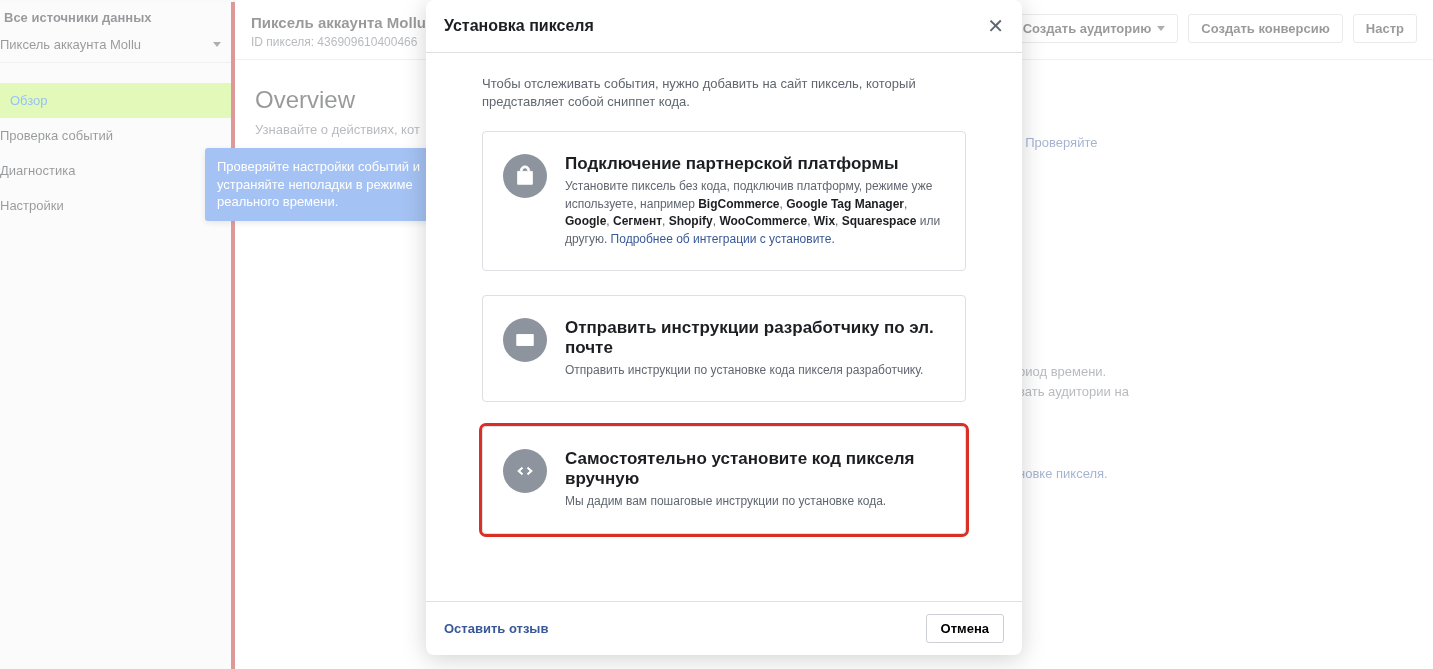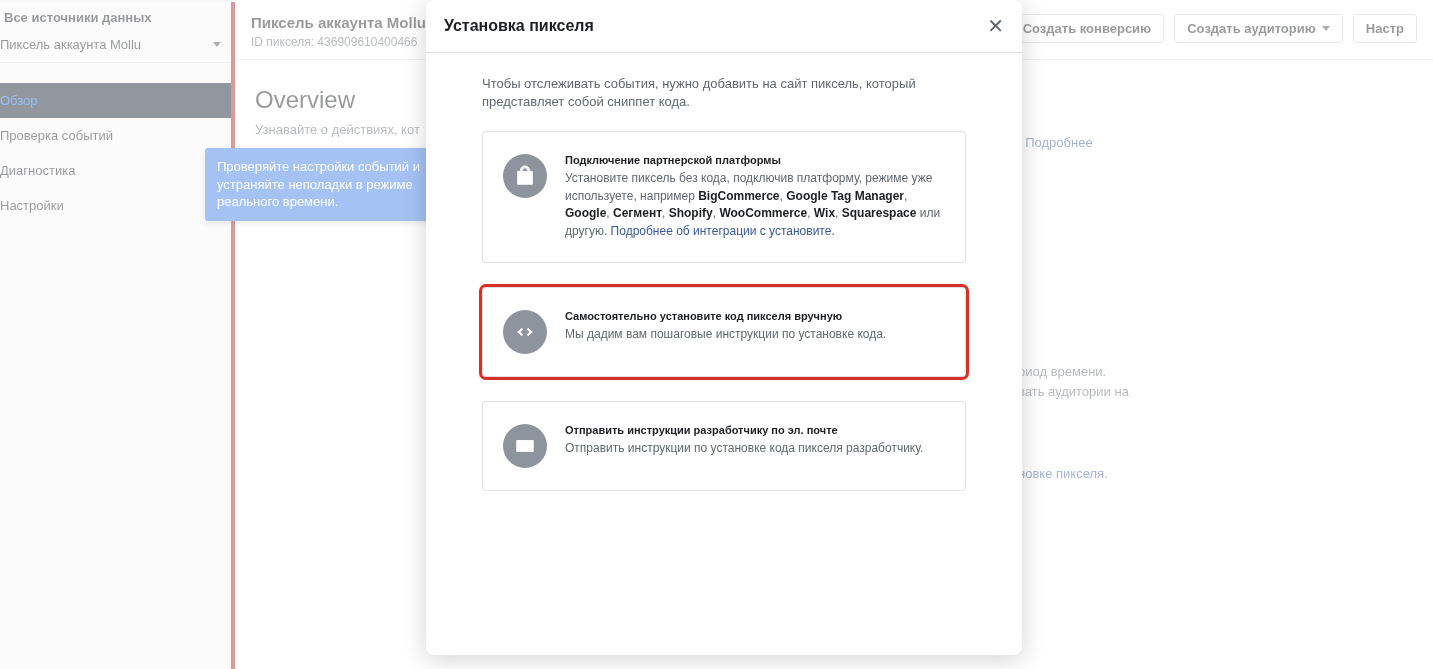--- a/index.html
+++ b/index.html
@@ -7,21 +7,21 @@
   body { position: relative; font-size: 13px; }
 
   
   .sidebar { position: absolute; left: 0; top: 2px; bottom: 0; width: 235px; background: #f6f7f9; border-right: 4px solid #b91c1c; }
   .sidebar-title { padding: 8px 10px 6px 4px; font-size: 13px; color: #1c1e21; font-weight: bold; }
   .selector { display: flex; align-items: center; justify-content: space-between; padding: 6px 10px 10px 0; border-bottom: 1px solid #dddfe2; cursor: pointer; }
   .selector-label { font-size: 13px; color: #1c1e21; }
   .caret { width: 0; height: 0; border-left: 4px solid transparent; border-right: 4px solid transparent; border-top: 5px solid #4b4f56; }
   .nav { padding-top: 20px; }
   .nav-item { padding: 10px 0 10px 0px; font-size: 13px; color: #1c1e21; cursor: pointer; }
-  .nav-item.active { background: #0f172a; color: #1877f2; font-weight: 500; }
+  .nav-item.active { background: #bef264; color: #1877f2; font-weight: 500; padding-left: 10px; }
   .analytics-link { display: flex; align-items: center; gap: 8px; padding: 14px 0 10px 0px; color: #385898; font-size: 13px; border-top: 1px solid #dddfe2; margin-top: 10px; cursor: pointer; }
   .ext-icon { width: 12px; height: 12px; }
 
   
   .page { position: absolute; left: 235px; right: 0; top: 0; bottom: 0; background: #fff; }
   .page-header { padding: 14px 16px 10px 16px; border-bottom: 1px solid #dddfe2; display: flex; align-items: flex-start; justify-content: space-between; }
   .page-title { font-size: 15px; color: #1c1e21; font-weight: bold; display: flex; align-items: center; gap: 6px; }
   .page-sub { font-size: 12px; color: #606770; margin-top: 4px; }
   .header-actions { display: flex; gap: 10px; }
   .btn { background: #fff; border: 1px solid #ccd0d5; border-radius: 3px; padding: 6px 12px; font-size: 13px; color: #1c1e21; font-weight: bold; cursor: pointer; display: inline-flex; align-items: center; gap: 6px; }
@@ -40,21 +40,21 @@
   .modal { position: absolute; z-index: 20; left: 426px; top: 0; width: 596px; background: #fff; border-radius: 8px; box-shadow: 0 4px 24px rgba(0,0,0,.18); display: flex; flex-direction: column; height: 655px; }
   .modal-header { display: flex; align-items: center; justify-content: space-between; padding: 14px 18px; border-bottom: 1px solid #dddfe2; }
   .modal-title { font-size: 16px; font-weight: bold; color: #1c1e21; }
   .close-x { font-size: 20px; color: #606770; cursor: pointer; }
   .modal-body { padding: 22px 56px 10px 56px; flex: 1; overflow: hidden; }
   .intro { font-size: 13px; color: #606770; text-align: left; line-height: 1.4; margin-bottom: 20px; }
   .option { border: 1px solid #dddfe2; border-radius: 4px; padding: 22px 20px 22px 20px; display: flex; gap: 18px; align-items: flex-start; margin-bottom: 24px; cursor: pointer; background:#fff; box-shadow: 0 0 0 rgba(0,0,0,0); }
   .option.highlight { outline: 3px solid #d93025; outline-offset: 0; }
   .opt-icon { width: 44px; height: 44px; border-radius: 50%; background: #8d949e; display: flex; align-items: center; justify-content: center; flex-shrink: 0; color: #fff; }
   .opt-icon svg { width: 22px; height: 22px; fill: #fff; stroke: #fff; }
-  .opt-title { font-size: 11px; font-weight: bold; color: #1c1e21; margin-bottom: 4px; }
+  .opt-title { font-size: 17px; font-weight: bold; color: #1c1e21; margin-bottom: 4px; }
   .opt-desc { font-size: 12px; color: #606770; line-height: 1.45; }
   .opt-desc .bold { font-weight: bold; color: #1c1e21; }
   .opt-desc .link { color: #385898; }
   .modal-footer { border-top: 1px solid #dddfe2; padding: 12px 18px; display: flex; align-items: center; justify-content: space-between; }
   .footer-link { color: #385898; font-size: 13px; font-weight: bold; cursor: pointer; }
   .footer-btn { background: #fff; border: 1px solid #ccd0d5; border-radius: 3px; padding: 6px 14px; font-size: 13px; font-weight: bold; cursor: pointer; }
 
   .pencil-icon svg { width: 11px; height: 11px; fill: #606770; }
 </style>
 </head>
@@ -83,37 +83,37 @@
         <span>Пиксель аккаунта Mollu</span>
         <span class="pencil-icon">
           <svg viewBox="0 0 16 16">
               <path d="M2 11.5V14h2.5l7.4-7.4-2.5-2.5L2 11.5zM13.7 4.8c.3-.3.3-.7 0-1l-1.5-1.5c-.3-.3-.7-.3-1 0l-1.2 1.2 2.5 2.5 1.2-1.2z"></path>
             </svg>
         </span>
       </div>
       <div class="page-sub">ID пикселя: 436909610400466</div>
     </div>
     <div class="header-actions">
-      <button class="btn">Создать конверсию</button>
       <button class="btn">
         <span>Создать аудиторию</span>
         <span class="caret"></span>
       </button>
+      <button class="btn">Создать конверсию</button>
       <button class="btn">Настр</button>
     </div>
   </div>
   <div class="body-area">
     <div class="overview">Overview</div>
     <div class="desc-line">
       <span>Узнавайте о действиях, кот</span>
     </div>
   </div>
 
   <div style="position:absolute; left:783px; top:135px; font-size:13px;">
-    <span style="color:#606770;">. </span><span style="color:#385898;">Подробнее</span>
+    <span style="color:#606770;">. </span><span style="color:#385898;">Проверяйте</span>
   </div>
   <div class="hint1" style="left:783px;">
     <span>риод времени.</span><br>
     <span>вать аудитории на</span>
   </div>
   <div class="hint2" style="left:783px;">
     <span class="link">новке пикселя.</span>
   </div>
 </div>
 
@@ -144,37 +144,41 @@
           <span class="bold">Shopify</span>, 
           <span class="bold">WooCommerce</span>, 
           <span class="bold">Wix</span>, 
           <span class="bold">Squarespace</span>
           <span> или другую. </span>
           <span class="link">Подробнее об интеграции с установите.</span>
         </div>
       </div>
     </div>
 
+    <div class="option">
+      <div class="opt-icon">
+        <svg viewBox="0 0 24 24">
+            <path d="M3 6h18v12H3V6zm9 6L4.5 7h15L12 12z" fill="#fff"></path>
+          </svg>
+      </div>
+      <div>
+        <div class="opt-title">Отправить инструкции разработчику по эл. почте</div>
+        <div class="opt-desc">Отправить инструкции по установке кода пикселя разработчику.</div>
+      </div>
+    </div>
+
     <div class="option highlight">
       <div class="opt-icon">
         <svg viewBox="0 0 24 24">
             <path d="M8.5 16 4 12l4.5-4 1.1 1.1L6.2 12l3.4 2.9L8.5 16zm7 0-1.1-1.1L17.8 12l-3.4-2.9L15.5 8 20 12l-4.5 4z" fill="#fff"></path>
           </svg>
       </div>
       <div>
         <div class="opt-title">Самостоятельно установите код пикселя вручную</div>
         <div class="opt-desc">Мы дадим вам пошаговые инструкции по установке кода.</div>
       </div>
     </div>
-
-    <div class="option">
-      <div class="opt-icon">
-        <svg viewBox="0 0 24 24">
-            <path d="M3 6h18v12H3V6zm9 6L4.5 7h15L12 12z" fill="#fff"></path>
-          </svg>
-      </div>
-      <div>
-        <div class="opt-title">Отправить инструкции разработчику по эл. почте</div>
-        <div class="opt-desc">Отправить инструкции по установке кода пикселя разработчику.</div>
-      </div>
-    </div>
+  </div>
+  <div class="modal-footer">
+    <div class="footer-link">Оставить отзыв</div>
+    <button class="footer-btn">Отмена</button>
   </div>
 </div>
 
 </body></html>

